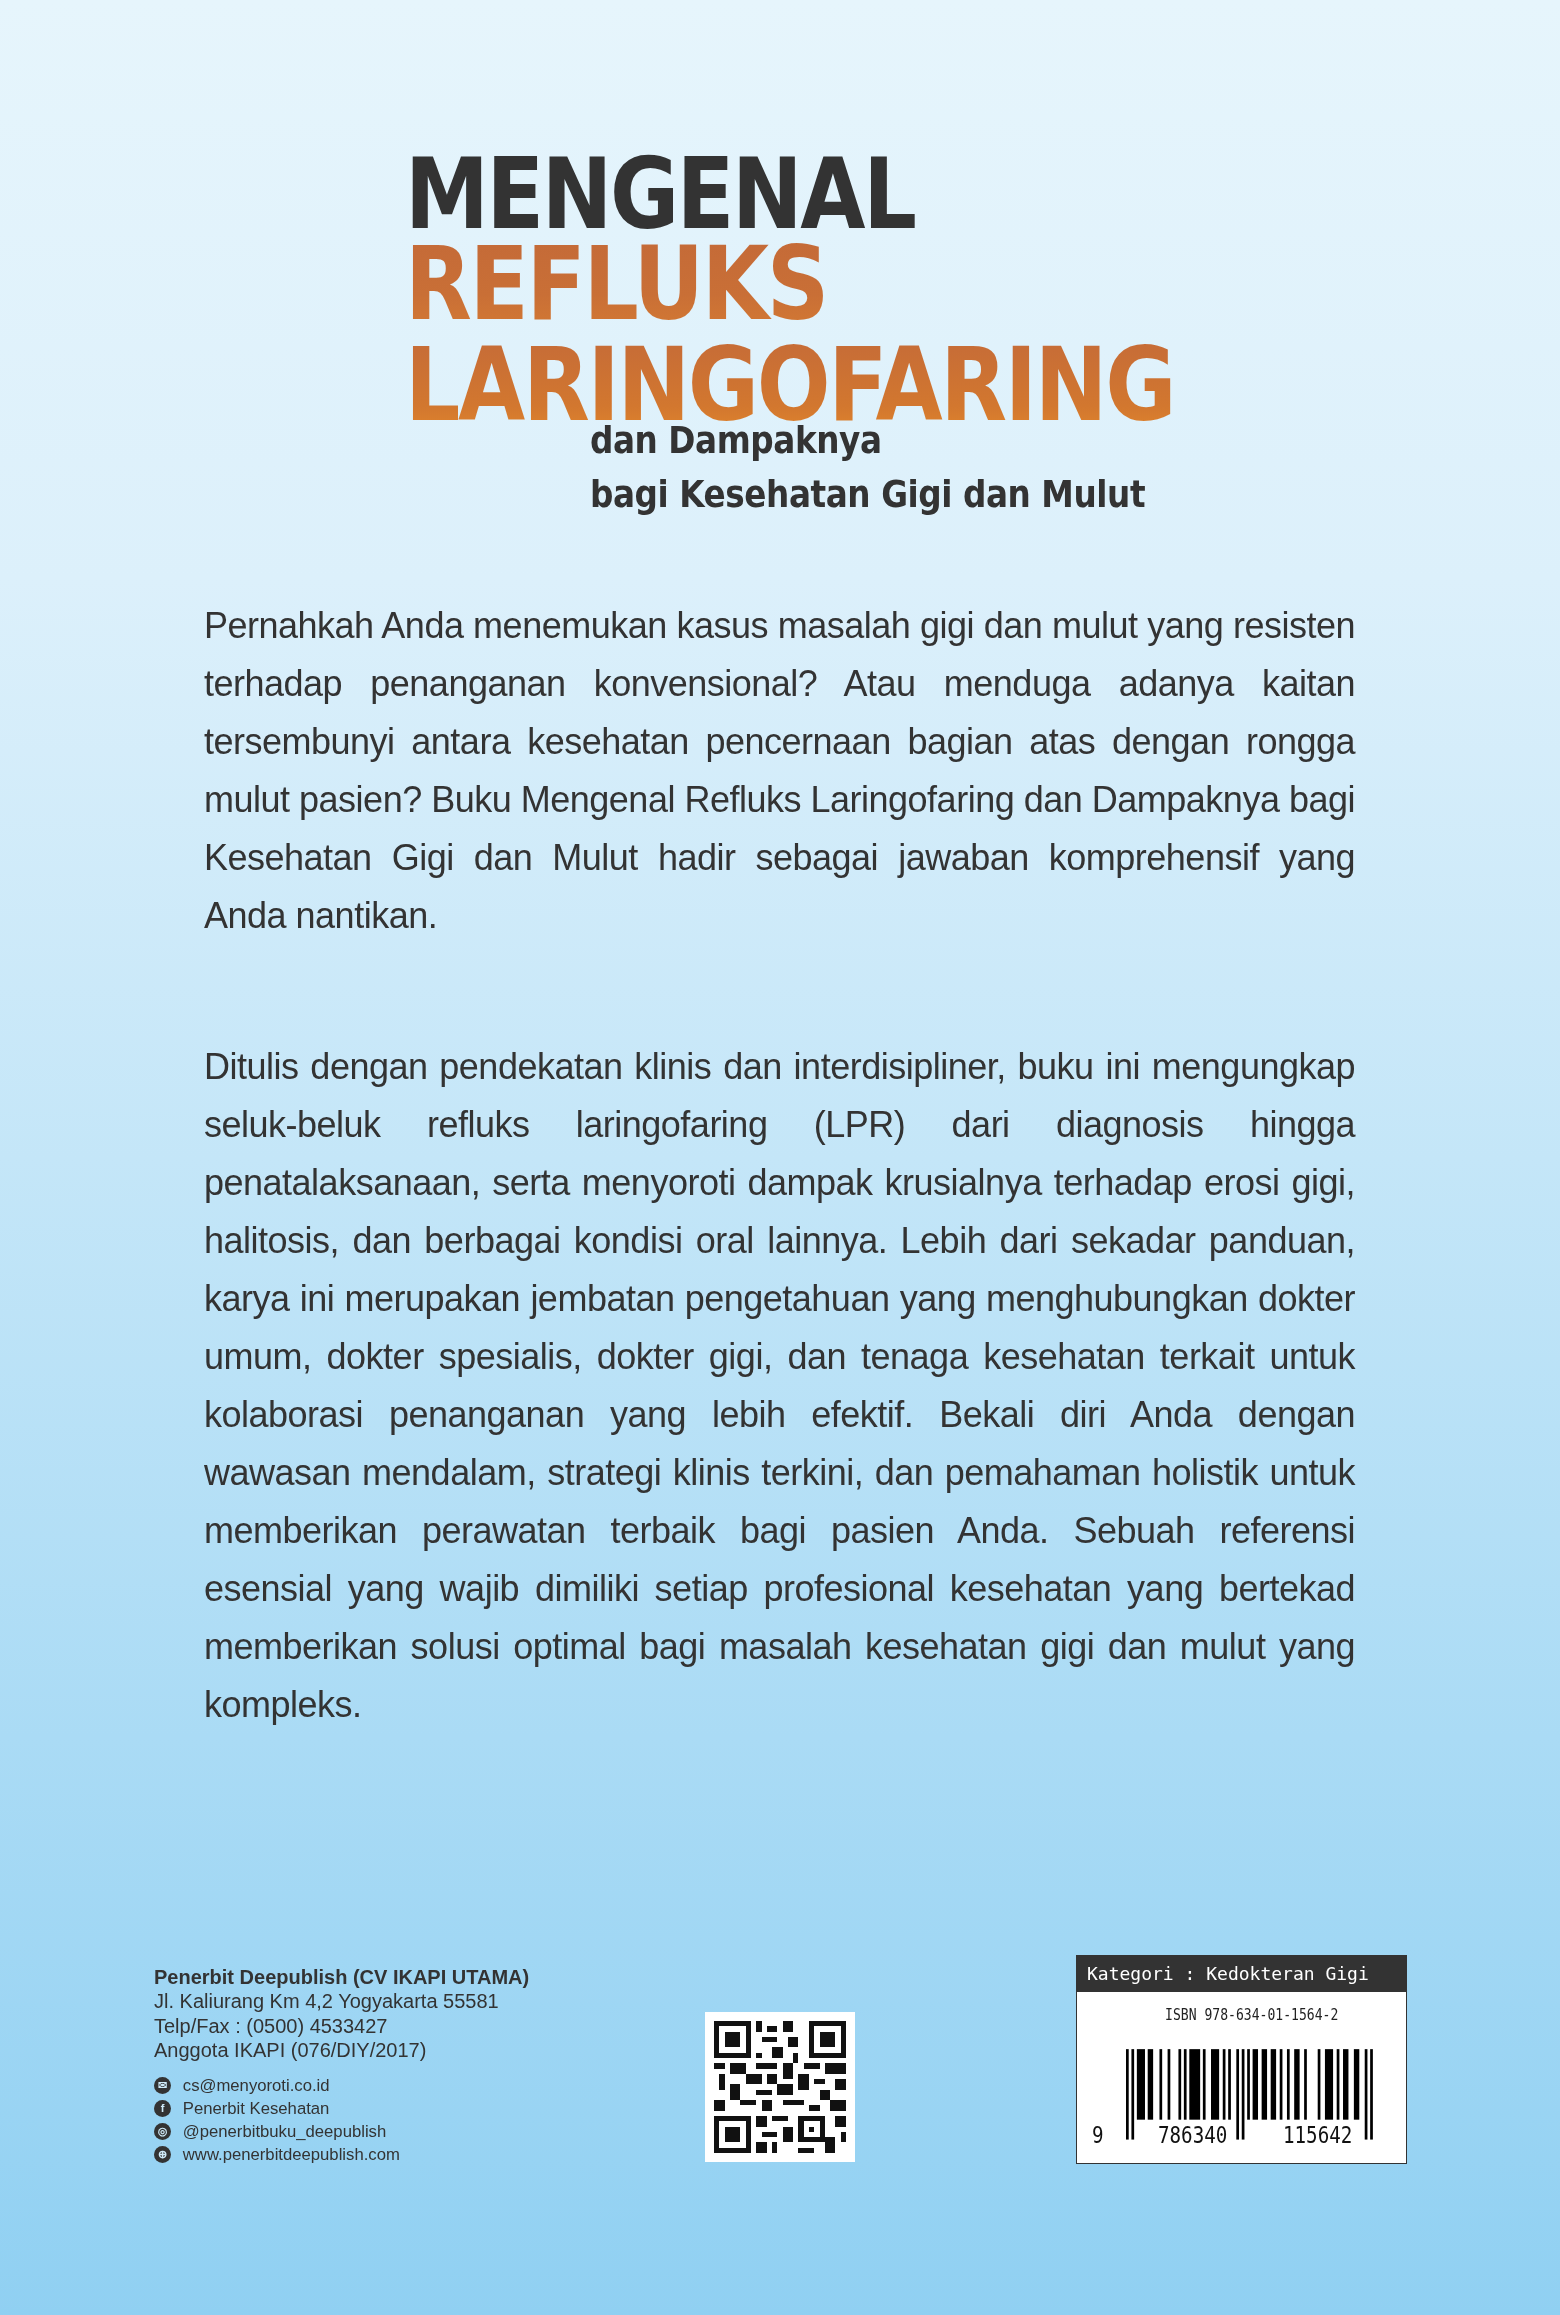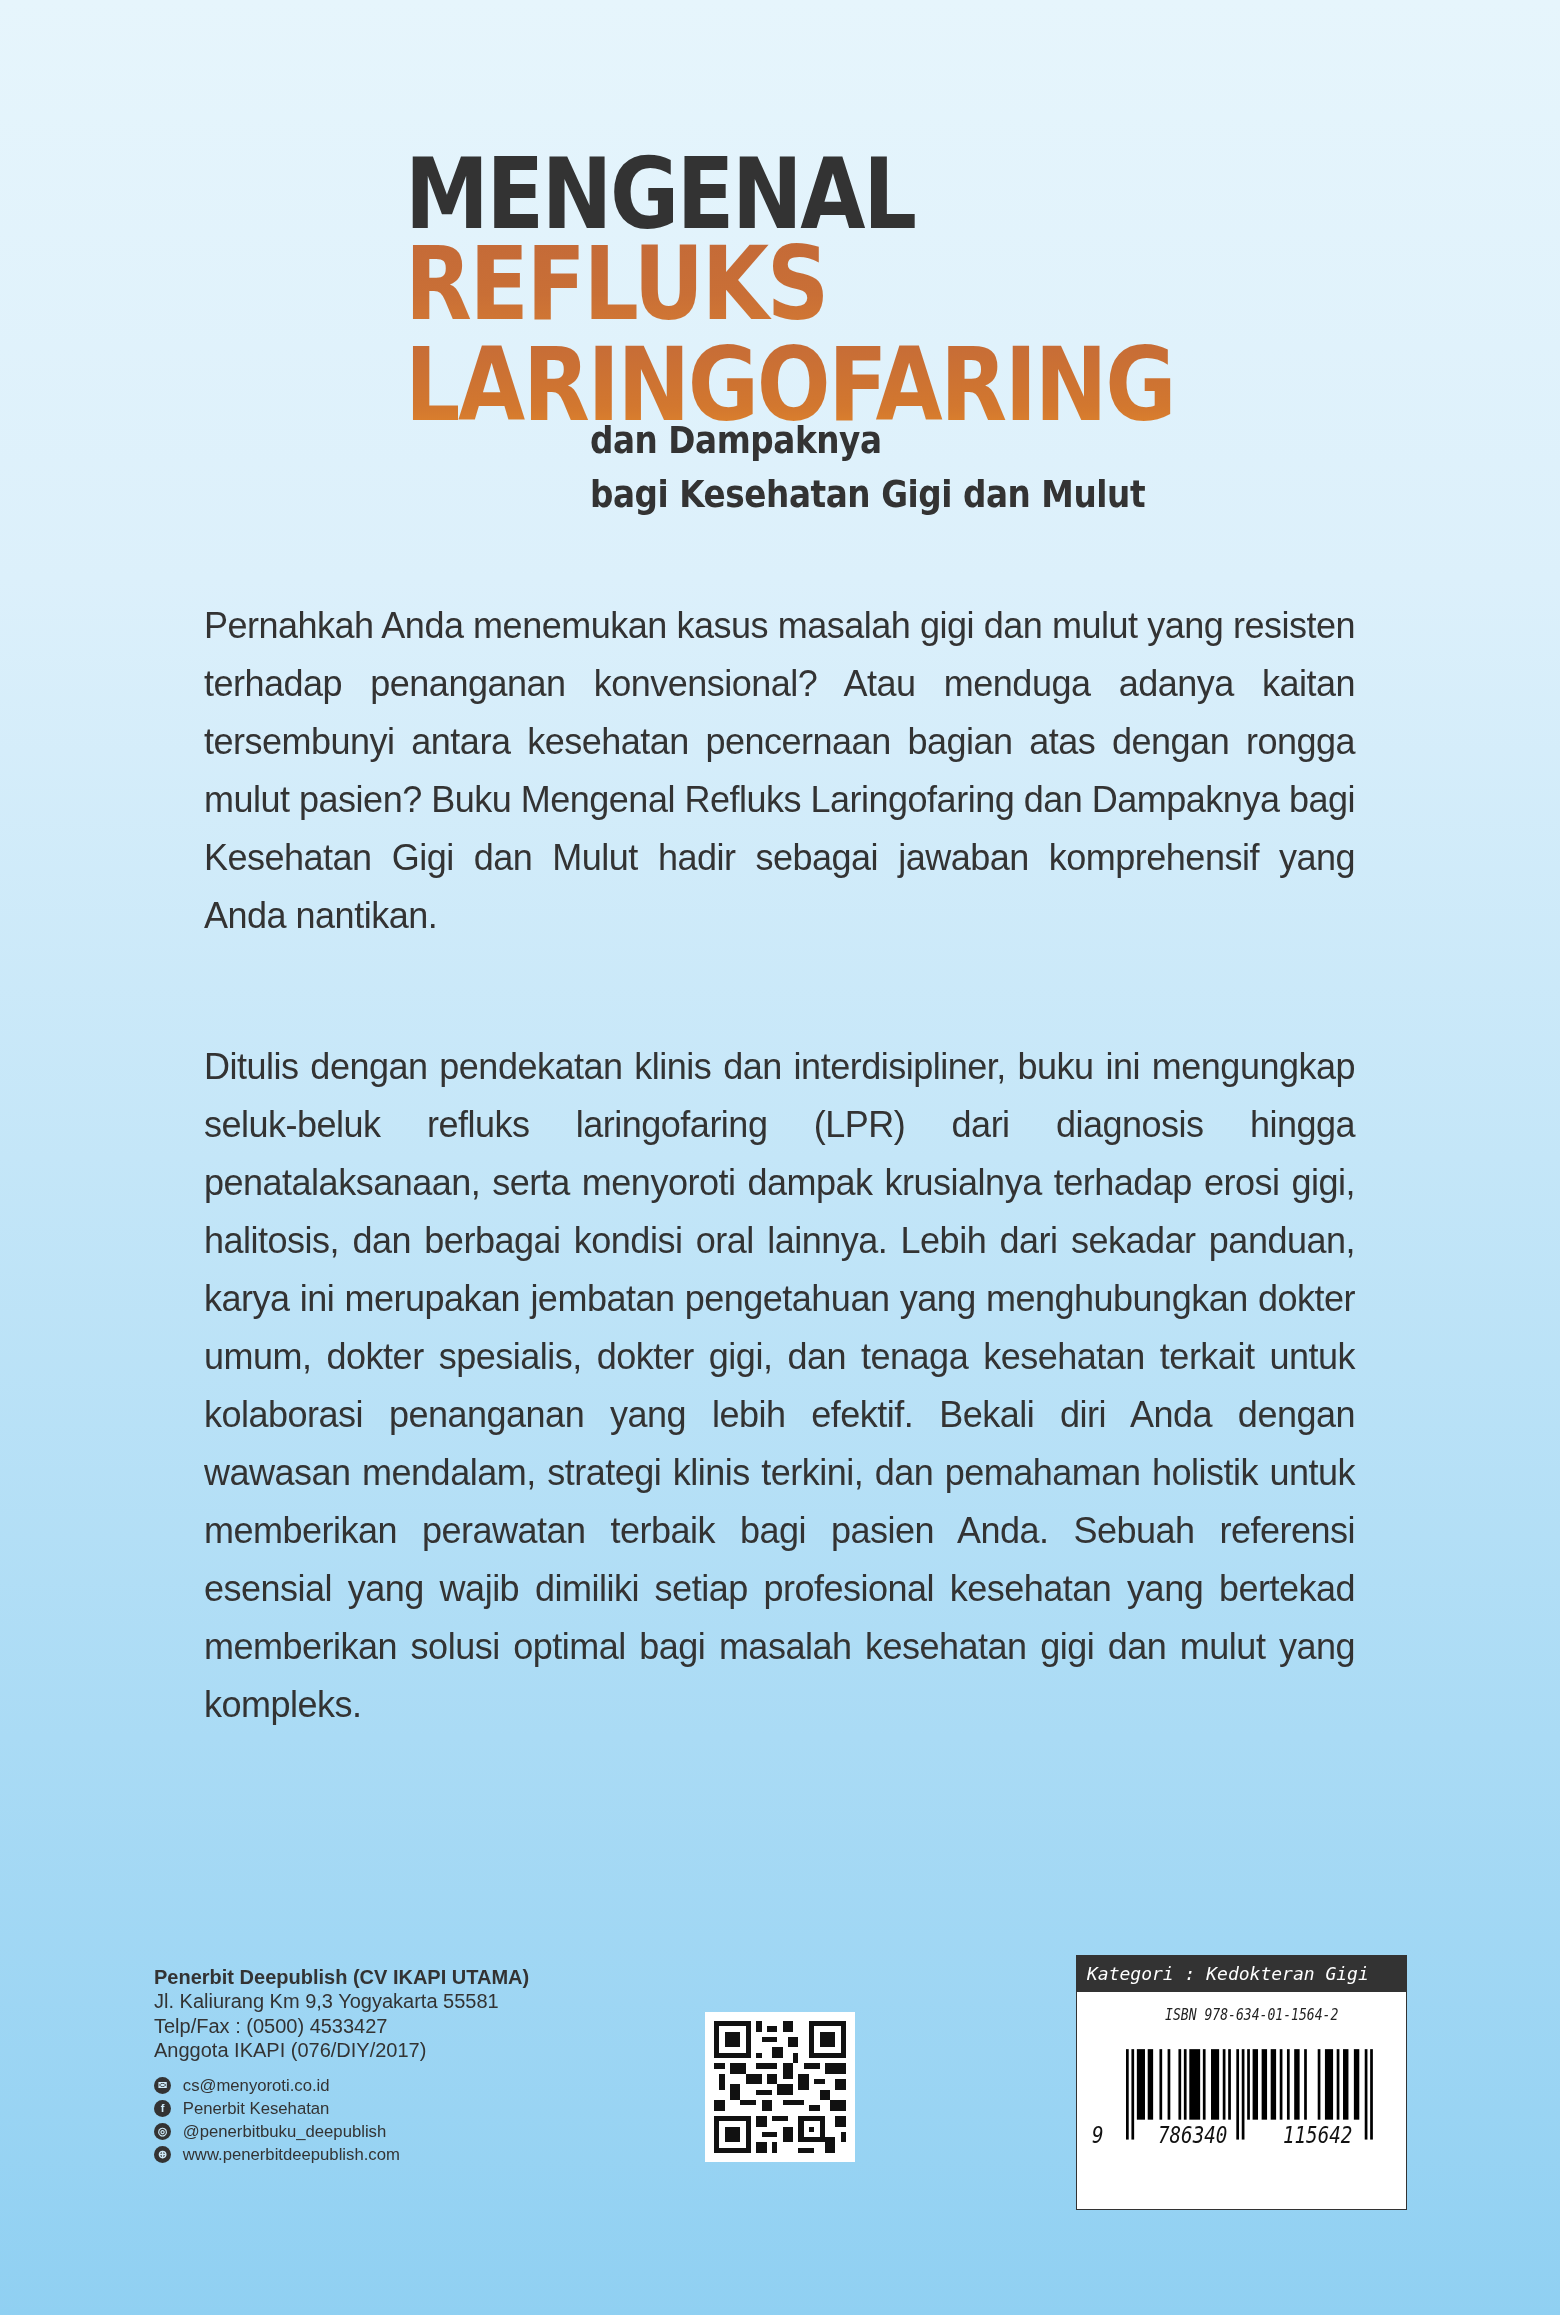--- a/index.html
+++ b/index.html
@@ -24,21 +24,21 @@
   .p1{top:597px;}
   .p2{top:1038px;}
   .publisher{position:absolute;left:154px;top:1965px;font-size:20px;line-height:24.4px;color:#333333;}
   .publisher .name{font-weight:bold;}
   .contact{position:absolute;left:154px;top:2074px;font-size:16.7px;line-height:23px;color:#333333;}
   .contact-row{display:flex;align-items:center;height:23px;}
   .cicon{width:17px;height:17px;border-radius:50%;background:#333333;color:#cfeaf8;display:inline-flex;align-items:center;justify-content:center;
     font-size:11px;font-weight:bold;margin-right:11.8px;flex:0 0 17px;}
   .qr{position:absolute;left:705px;top:2012px;width:150px;height:150px;background:#fff;}
   .qr svg{position:absolute;left:9px;top:9px;}
-  .isbn-box{position:absolute;left:1076px;top:1955px;width:331px;height:255px;background:#fff;border:1.8px solid #333;box-sizing:border-box;font-style:italic;}
+  .isbn-box{position:absolute;left:1076px;top:1955px;width:331px;height:209px;background:#fff;border:1.8px solid #333;box-sizing:border-box;}
   .isbn-cat{height:36px;background:#333333;color:#ffffff;font-family:"DejaVu Sans Mono",monospace;font-size:18px;line-height:36px;padding-left:10px;white-space:nowrap;}
   .isbn-num{position:absolute;top:50px;left:88px;font-family:"DejaVu Sans Mono",monospace;font-size:15.4px;color:#222;transform:scaleX(0.85);transform-origin:left top;white-space:nowrap;}
   .barcode{position:absolute;top:93px;left:49px;}
   .bc-digits{position:absolute;top:166px;font-family:"DejaVu Sans Mono",monospace;font-size:22.6px;color:#111;transform:scaleX(0.85);transform-origin:left top;}
   .d1{left:14.5px;}
   .d2{left:81px;}
   .d3{left:206px;}
 </style>
 </head>
 <body>
@@ -51,21 +51,21 @@
     <div class="t-line t3">LARINGOFARING</div>
   </div>
   <div class="sub sub1">dan Dampaknya</div>
   <div class="sub sub2">bagi Kesehatan Gigi dan Mulut</div>
 
   <p class="body-text p1" style="margin:0">Pernahkah Anda menemukan kasus masalah gigi dan mulut yang resisten terhadap penanganan konvensional? Atau menduga adanya kaitan tersembunyi antara kesehatan pencernaan bagian atas dengan rongga mulut pasien? Buku Mengenal Refluks Laringofaring dan Dampaknya bagi Kesehatan Gigi dan Mulut hadir sebagai jawaban komprehensif yang Anda nantikan.</p>
   <p class="body-text p2" style="margin:0">Ditulis dengan pendekatan klinis dan interdisipliner, buku ini mengungkap seluk-beluk refluks laringofaring (LPR) dari diagnosis hingga penatalaksanaan, serta menyoroti dampak krusialnya terhadap erosi gigi, halitosis, dan berbagai kondisi oral lainnya. Lebih dari sekadar panduan, karya ini merupakan jembatan pengetahuan yang menghubungkan dokter umum, dokter spesialis, dokter gigi, dan tenaga kesehatan terkait untuk kolaborasi penanganan yang lebih efektif. Bekali diri Anda dengan wawasan mendalam, strategi klinis terkini, dan pemahaman holistik untuk memberikan perawatan terbaik bagi pasien Anda. Sebuah referensi esensial yang wajib dimiliki setiap profesional kesehatan yang bertekad memberikan solusi optimal bagi masalah kesehatan gigi dan mulut yang kompleks.</p>
 
   <div class="publisher">
     <div class="name">Penerbit Deepublish (CV IKAPI UTAMA)</div>
-    <div>Jl. Kaliurang Km 9,3 Yogyakarta 55581</div>
+    <div>Jl. Kaliurang Km 4,2 Yogyakarta 55581</div>
     <div>Telp/Fax : (0500) 4533427</div>
     <div>Anggota IKAPI (076/DIY/2017)</div>
   </div>
 
   <div class="contact">
     <div class="contact-row">
       <span class="cicon">✉</span>
       <span>cs@menyoroti.co.id</span>
     </div>
     <div class="contact-row">

